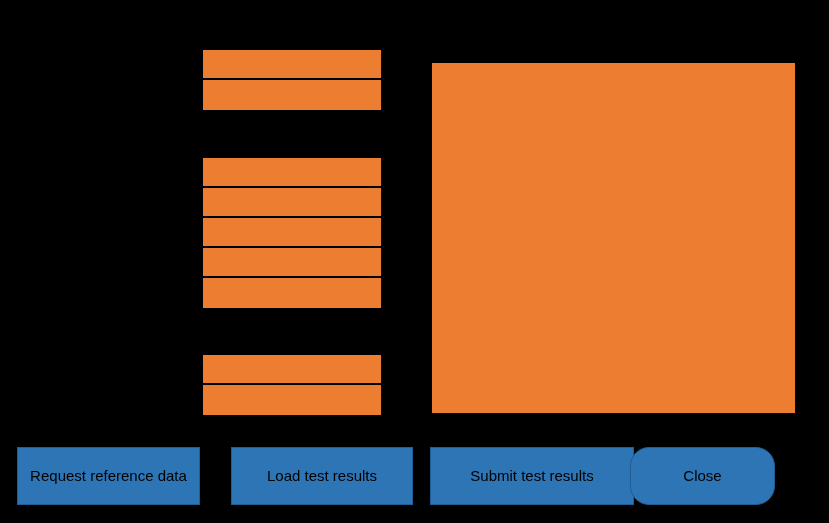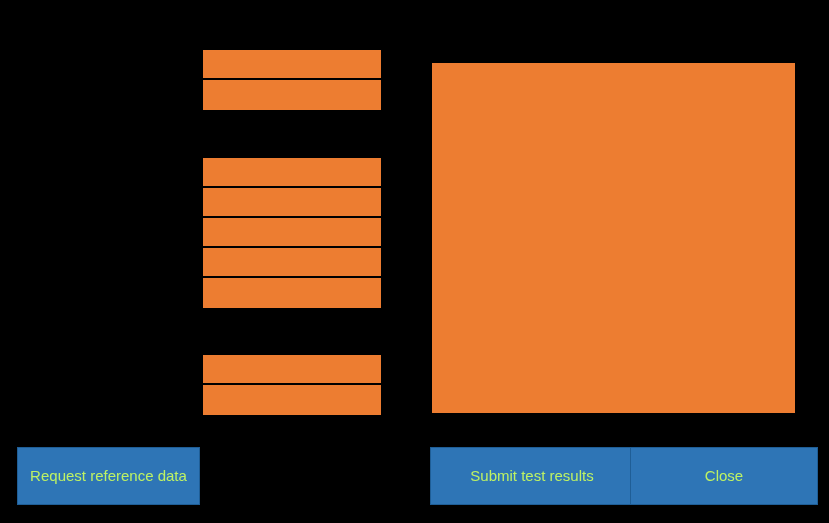--- a/index.html
+++ b/index.html
@@ -62,35 +62,35 @@
     width: 829px;
     height: 60px;
   }
   .btn {
     position: absolute;
     top: 0;
     height: 58px;
     background: #2E75B6;
     border: 1px solid #1F5E96;
     box-sizing: border-box;
-    color: #bef264;
+    color: #000000;
     font-size: 15px;
     line-height: 1.2;
     text-align: left;
     display: flex;
     align-items: center;
     justify-content: center;
     padding: 0 6px;
     cursor: pointer;
     user-select: none;
   }
   #btn-request { left: 17px;  width: 183px; }
   #btn-load    { left: 231px; width: 182px; }
   #btn-submit  { left: 430px; width: 204px; }
-  #btn-close   { left: 630px; width: 188px; }
+  #btn-close   { left: 630px; width: 145px; border-radius: 19px; }
 </style>
 </head>
 <body>
 
 <div id="app">
 
   <div class="list-group" id="group-top">
     <div class="list-row"></div>
     <div class="list-row"></div>
   </div>
@@ -105,17 +105,18 @@
 
   <div class="list-group" id="group-bottom">
     <div class="list-row"></div>
     <div class="list-row"></div>
   </div>
 
   <div id="detail-panel"></div>
 
   <div id="button-bar">
     <div class="btn" id="btn-request">Request reference data</div>
+    <div class="btn" id="btn-load">Load test results</div>
     <div class="btn" id="btn-submit">Submit test results</div>
     <div class="btn" id="btn-close">Close</div>
   </div>
 
 </div>
 
 </body></html>

